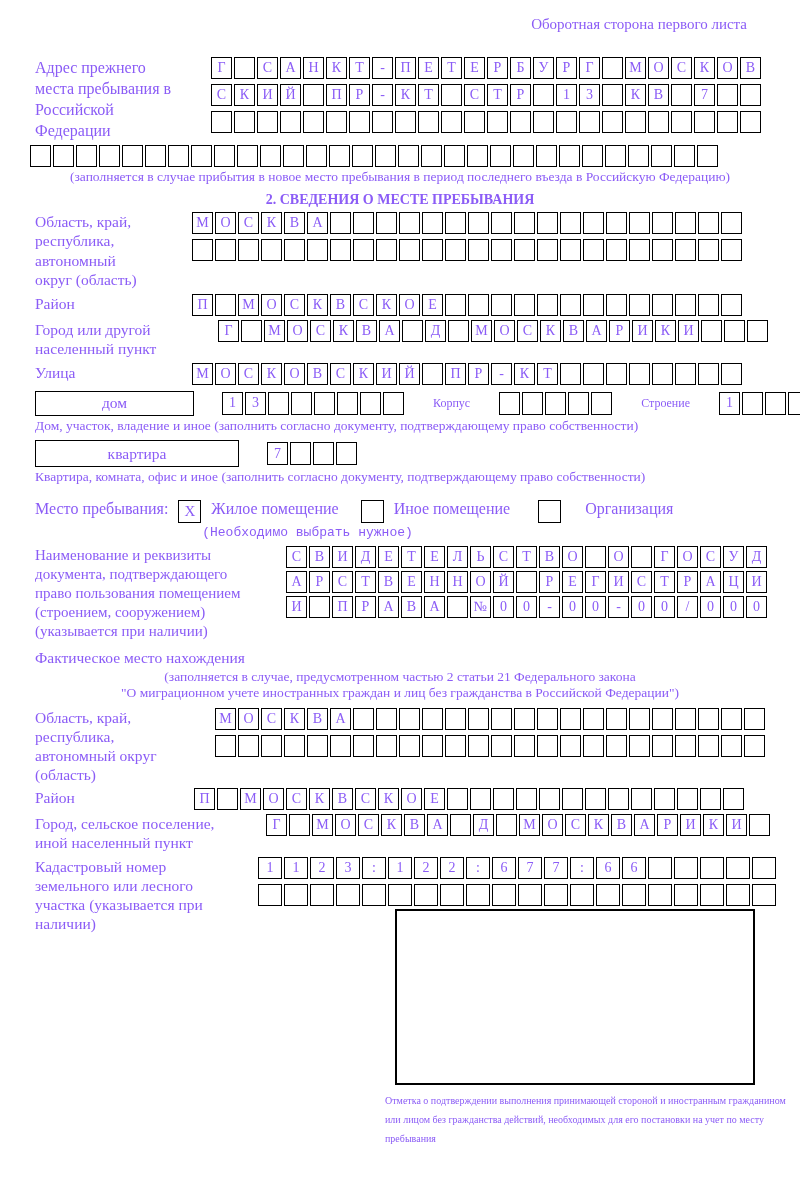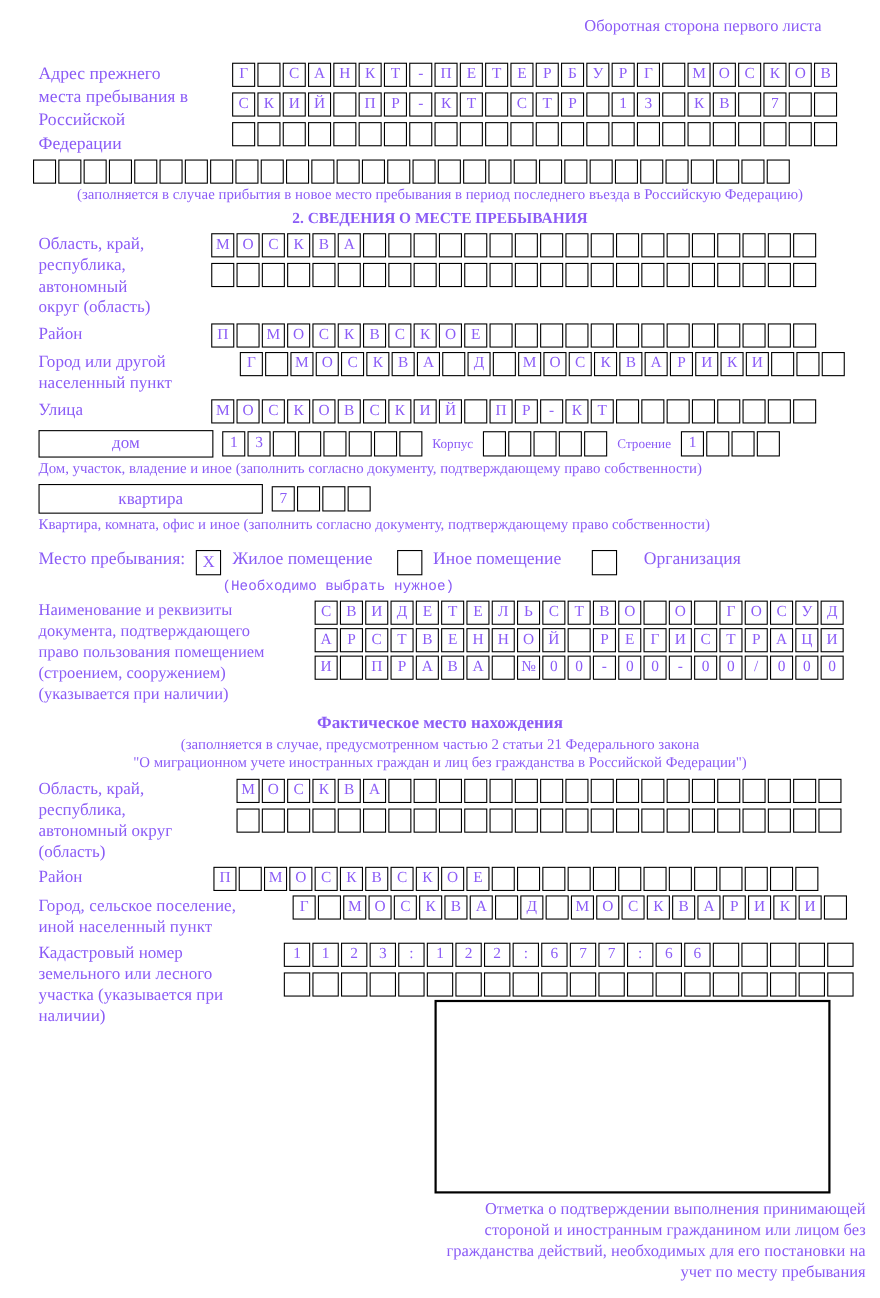--- a/index.html
+++ b/index.html
@@ -25,37 +25,37 @@
   .cell{
     width:19px;height:20px;border:1.6px solid #000;flex:none;
     display:inline-flex;align-items:center;justify-content:center;
     font-size:14px;background:#fff;
   }
   .cad .cell{width:22px;}
   .fullrow{margin-top:4px;margin-left:-5px;}
   .note{font-size:13.5px;line-height:16.5px;margin-top:2px;}
   .center{text-align:center;}
   .sec-title{font-weight:bold;font-size:14px;text-align:center;margin:6px 0 2px 0;}
-  .sub-title{font-weight:bold;font-size:15.5px;text-align:center;margin:8px 0 2px 0;}
-  .houseline{display:flex;align-items:center;margin-top:6px;}
+  .sub-title{font-weight:normal;font-size:15.5px;text-align:left;margin:8px 0 2px 0;}
+  .houseline{display:flex;align-items:center;margin-top:6px;gap:20px;}
   .wbox{border:1.7px solid #000;display:flex;align-items:center;justify-content:center;
         font-size:15.5px;flex:none;background:#fff;}
   .dom-box{width:157px;height:23px;margin-right:8px;}
   .kv-box{width:202px;height:25px;margin-right:8px;}
   .house-cells .cell{height:21px;}
   .inline-label{font-size:12px;padding:0 9px;flex:none;}
   .stayline{display:flex;align-items:flex-start;margin-top:14px;font-size:16px;}
   .staylabel{flex:none;}
   .checkbox{width:21px;height:21px;border:1.7px solid #000;flex:none;margin:0 10px;
             display:inline-flex;align-items:center;justify-content:center;font-size:15px;}
   .opt-label{flex:none;}
   .stay-note{width:545px;text-align:center;font-size:13px;margin-top:2px;font-family:Liberation Mono, monospace;}
   .stamp-wrap{margin-left:350px;width:402px;margin-top:-24px;}
   .stamp-box{width:356px;height:172px;border:2px solid #000;margin-left:10px;background:#fff;}
-  .stamp-caption{font-size:15px;line-height:19px;text-align:right;margin-top:6px;}
+  .stamp-caption{font-size:10px;line-height:19px;text-align:left;margin-top:6px;}
 </style>
 </head>
 <body>
 
 <div class="page">
 
   <div class="corner">Оборотная сторона первого листа</div>
 
   <div class="field" style="margin-top:24px;">
     <div class="flabel w140">Адрес прежнего места пребывания в Российской Федерации</div>

